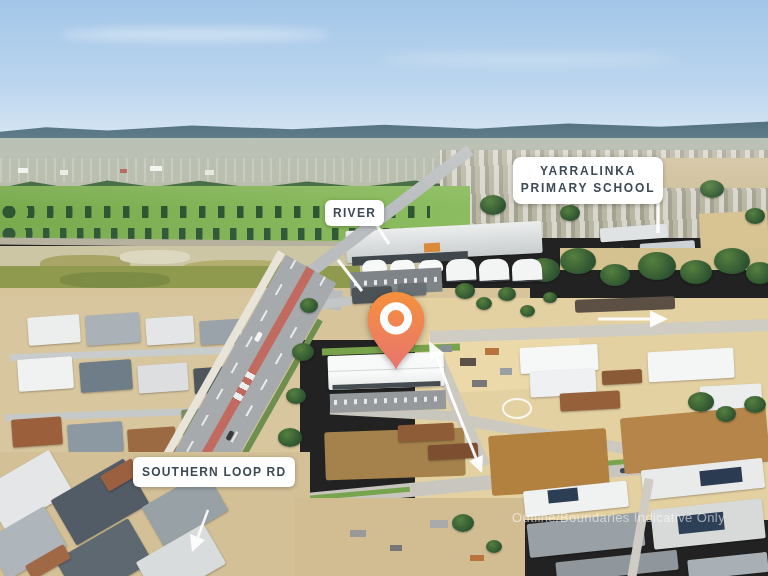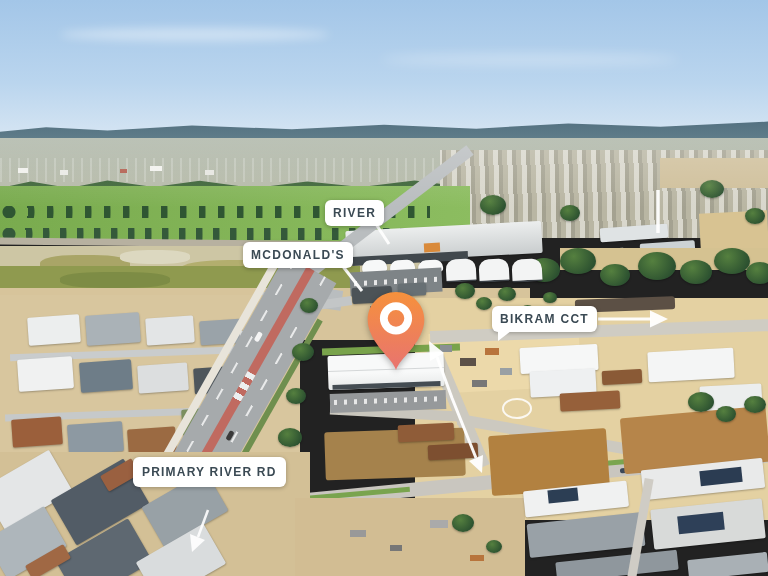--- a/index.html
+++ b/index.html
@@ -229,38 +229,38 @@
     <line x1="338" y1="260" x2="362" y2="291" style="stroke:var(--annotation);stroke-width:3;opacity:.95;"></line>
     <line x1="598" y1="319" x2="651" y2="319" style="stroke:var(--annotation);stroke-width:3;opacity:.95;"></line>
     <polygon points="650,310.5 668,319 650,327.5" style="fill:var(--annotation);opacity:.95;"></polygon>
     <polyline points="437,357 452,398 468,438 476,458" style="fill:none;stroke:var(--annotation);stroke-width:3;opacity:.95;"></polyline>
     <polygon points="444,353 430,361 429,341" style="fill:var(--annotation);opacity:.95;"></polygon>
     <polygon points="483,455 469,461 482,473" style="fill:var(--annotation);opacity:.95;"></polygon>
     <line x1="208" y1="510" x2="198" y2="537" style="stroke:var(--annotation);stroke-width:2.5;opacity:.9;"></line>
     <polygon points="205,540 190,534 192,552" style="fill:var(--annotation);opacity:.9;"></polygon>
   </svg>
 
+  <div class="map-label" style="left:513px;top:157px;width:150px;padding:6px 0;text-align:center;line-height:1.45;letter-spacing:1.8px;border-radius:8px;">
+    <span>YARRALINKA</span><br>
+    <span>PRIMARY SCHOOL</span>
+  </div>
 
   <div class="map-label" style="left:325px;top:200px;"><span>RIVER</span></div>
 
-  <div class="map-label" style="left:243px;top:242px;"><span>MCDONALD'S</span></div>
-
-  <div class="map-label" style="left:492px;top:306px;">
-    <span>BIKRAM CCT</span>
-    <span class="tail-down"></span>
-  </div>
-
-
-  <div class="map-label big" style="left:133px;top:457px;padding:8px 9px;letter-spacing:1.2px;"><span>PRIMARY RIVER RD</span></div>
+
+
+
+  <div class="map-label big" style="left:133px;top:457px;padding:8px 9px;letter-spacing:1.2px;"><span>SOUTHERN LOOP RD</span></div>
 
   <svg class="pin" style="left:364px;top:289px;" width="64" height="86" viewBox="0 0 64 88">
     <defs>
       <linearGradient id="pinGrad" x1="0" y1="0" x2="0" y2="1">
         <stop offset="0" style="stop-color:var(--pin-top);"></stop>
         <stop offset="1" style="stop-color:var(--pin-bottom);"></stop>
       </linearGradient>
     </defs>
     <path d="M32 3 C15.4 3 3 15.8 3 31.5 C3 43 10 54 17.5 63 C24 70.8 30 76.5 32 83 C34 76.5 40 70.8 46.5 63 C54 54 61 43 61 31.5 C61 15.8 48.6 3 32 3 Z" fill="url(#pinGrad)"></path>
     <circle cx="32" cy="30" r="12.5" fill="none" stroke="#ffffff" stroke-width="8"></circle>
   </svg>
 
+  <div class="watermark" style="left:512px;top:510px;"><span>Outline/Boundaries Indicative Only</span></div>
 
 </div>
 
 </body></html>

